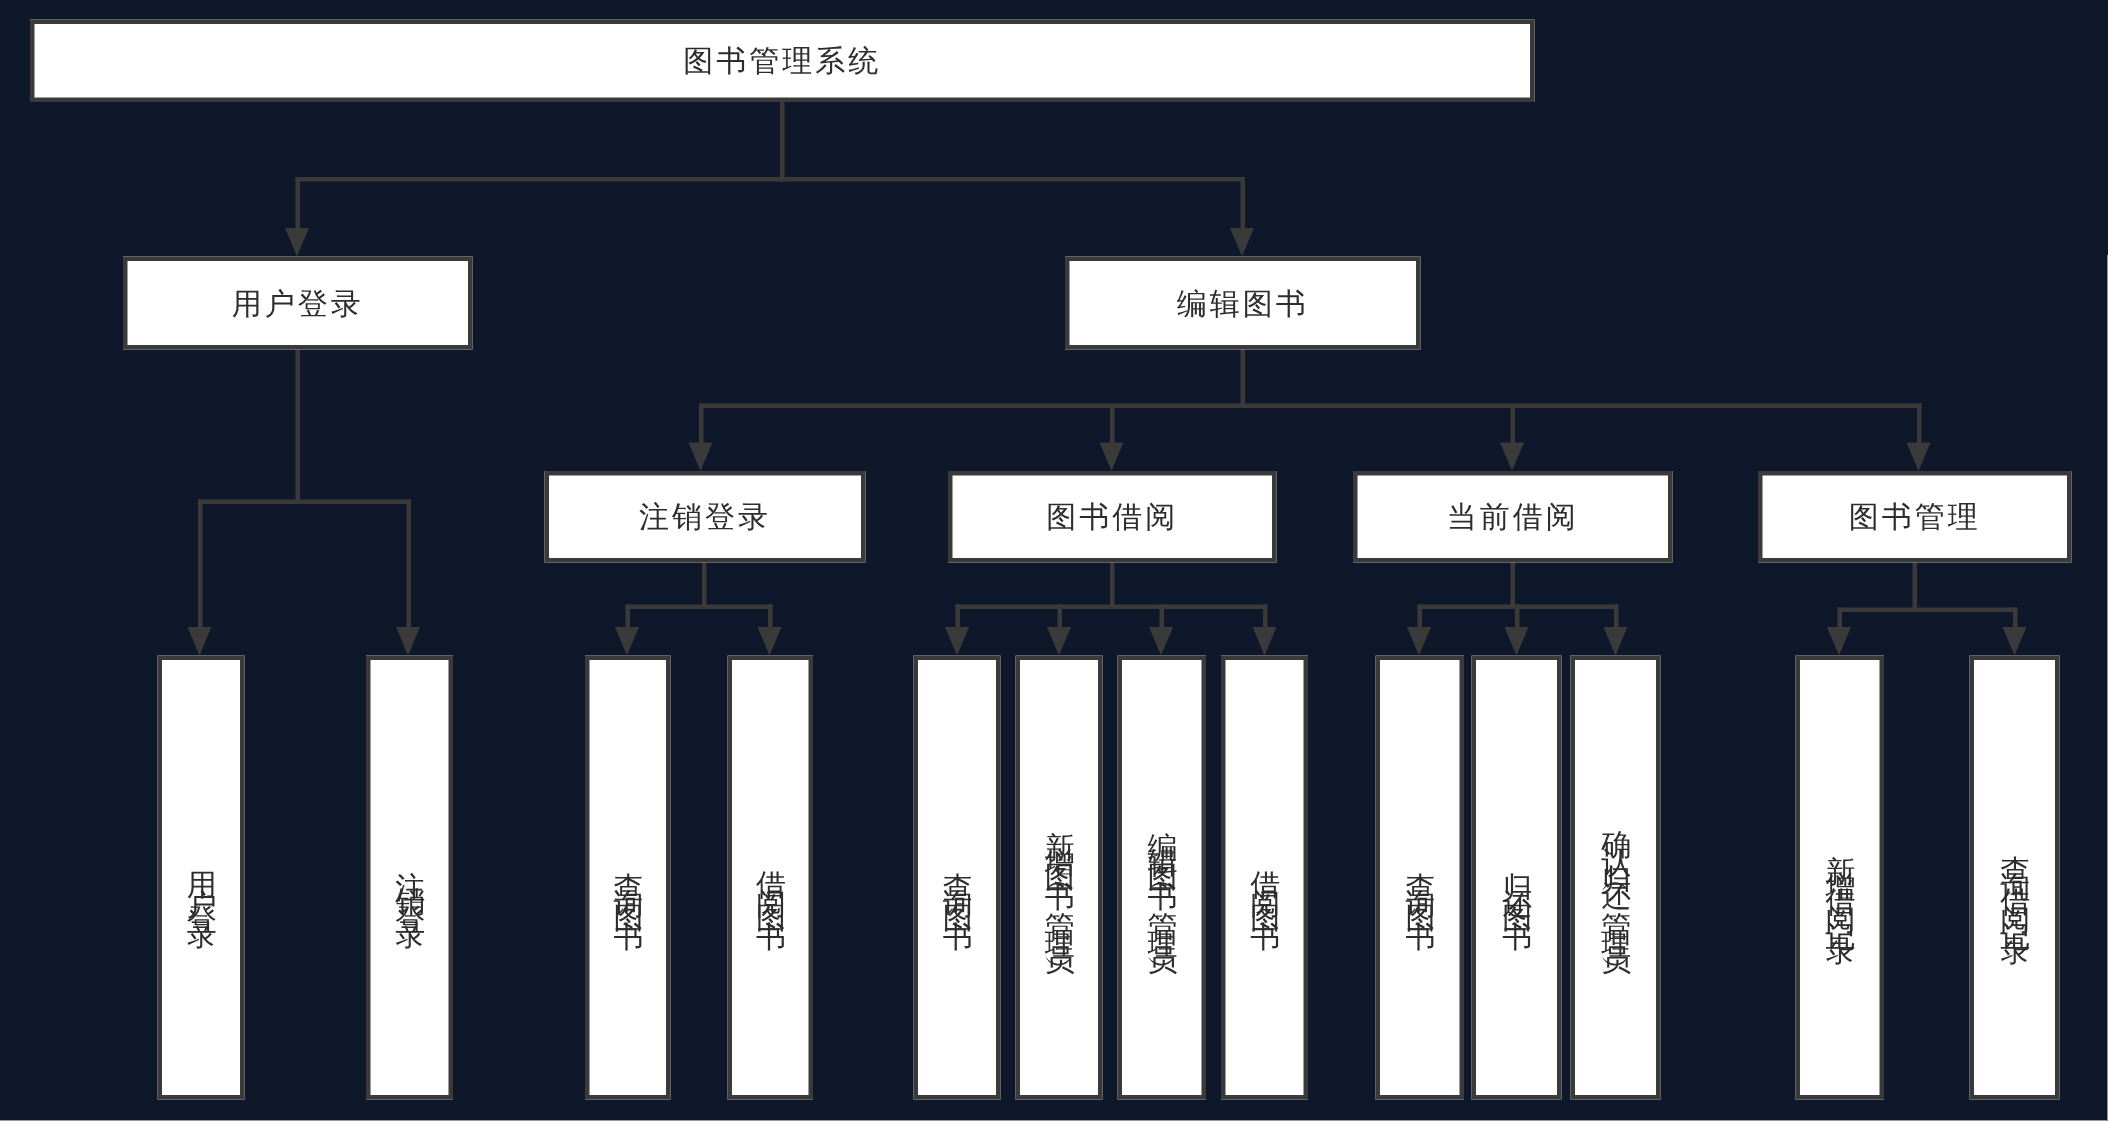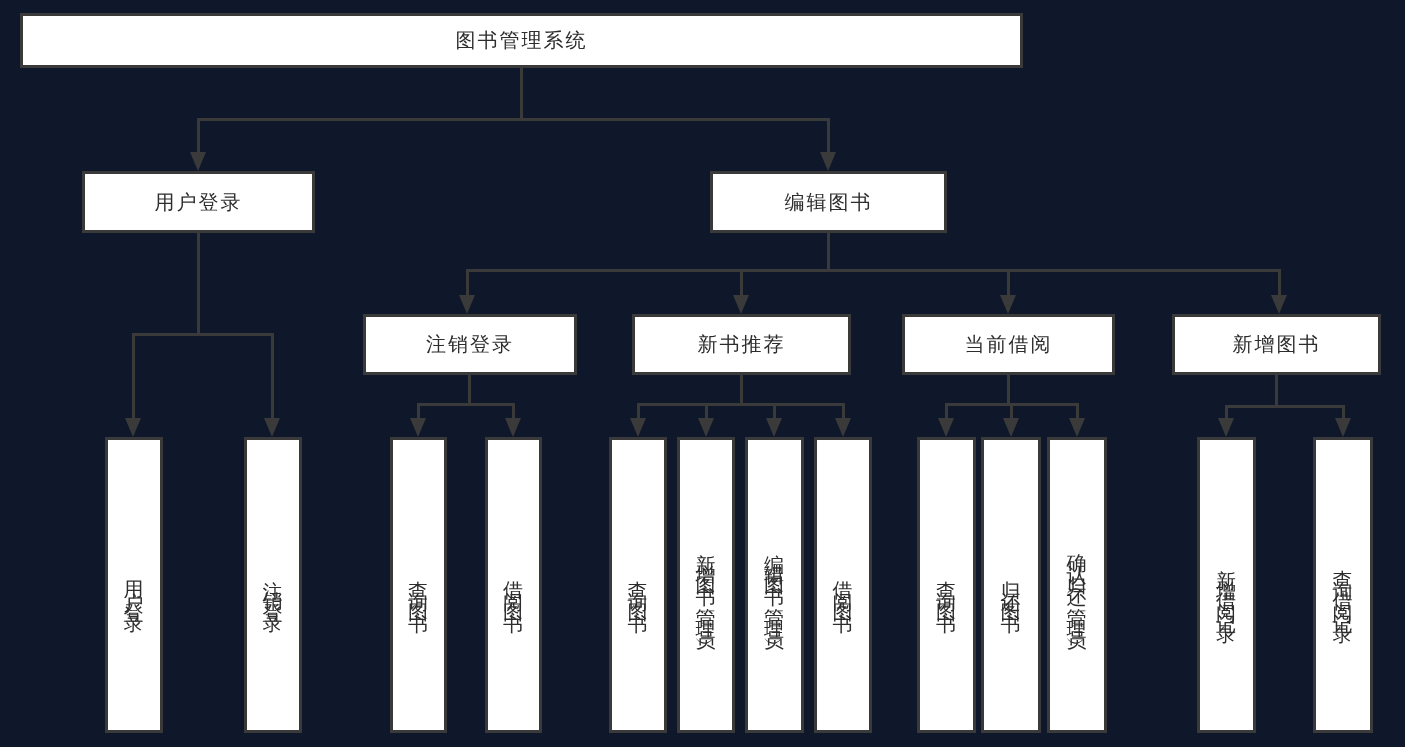--- a/index.html
+++ b/index.html
@@ -93,23 +93,23 @@
   <div class="vline" style="left:466px; top:269px; height:28px;"></div>
   <div class="arrow" style="left:459px; top:295px;"></div>
   <div class="vline" style="left:740px; top:269px; height:28px;"></div>
   <div class="arrow" style="left:733px; top:295px;"></div>
   <div class="vline" style="left:1007px; top:269px; height:28px;"></div>
   <div class="arrow" style="left:1000px; top:295px;"></div>
   <div class="vline" style="left:1278px; top:269px; height:28px;"></div>
   <div class="arrow" style="left:1271px; top:295px;"></div>
 
   <div class="box" style="left:363px; top:314px; width:214px; height:61px;">注销登录</div>
-  <div class="box" style="left:632px; top:314px; width:219px; height:61px;">新书推荐</div>
+  <div class="box" style="left:632px; top:314px; width:219px; height:61px;">图书借阅</div>
   <div class="box" style="left:902px; top:314px; width:213px; height:61px;font-family:Liberation Mono, monospace;">当前借阅</div>
-  <div class="box" style="left:1172px; top:314px; width:209px; height:61px;">新增图书</div>
+  <div class="box" style="left:1172px; top:314px; width:209px; height:61px;">图书管理</div>
 
   <div class="vline" style="left:468px; top:375px; height:31px;"></div>
   <div class="hline" style="left:417px; top:403px; width:98px;"></div>
   <div class="vline" style="left:417px; top:403px; height:17px;"></div>
   <div class="arrow" style="left:410px; top:418px;"></div>
   <div class="vline" style="left:512px; top:403px; height:17px;"></div>
   <div class="arrow" style="left:505px; top:418px;"></div>
 
   <div class="vline" style="left:740px; top:375px; height:31px;"></div>
   <div class="hline" style="left:637px; top:403px; width:207px;"></div>

